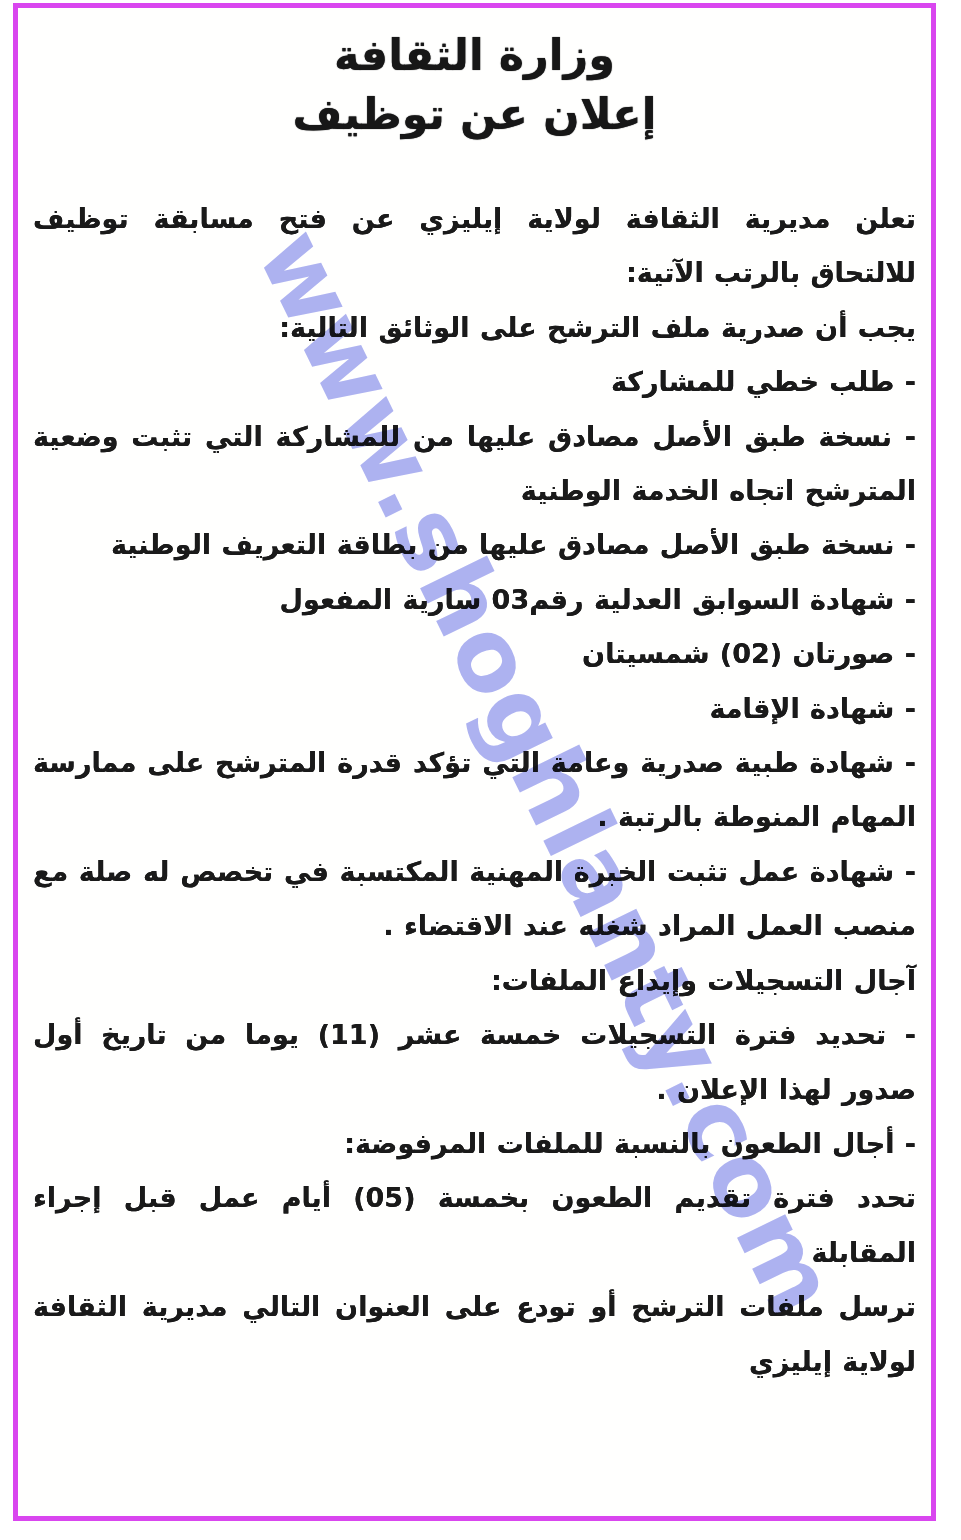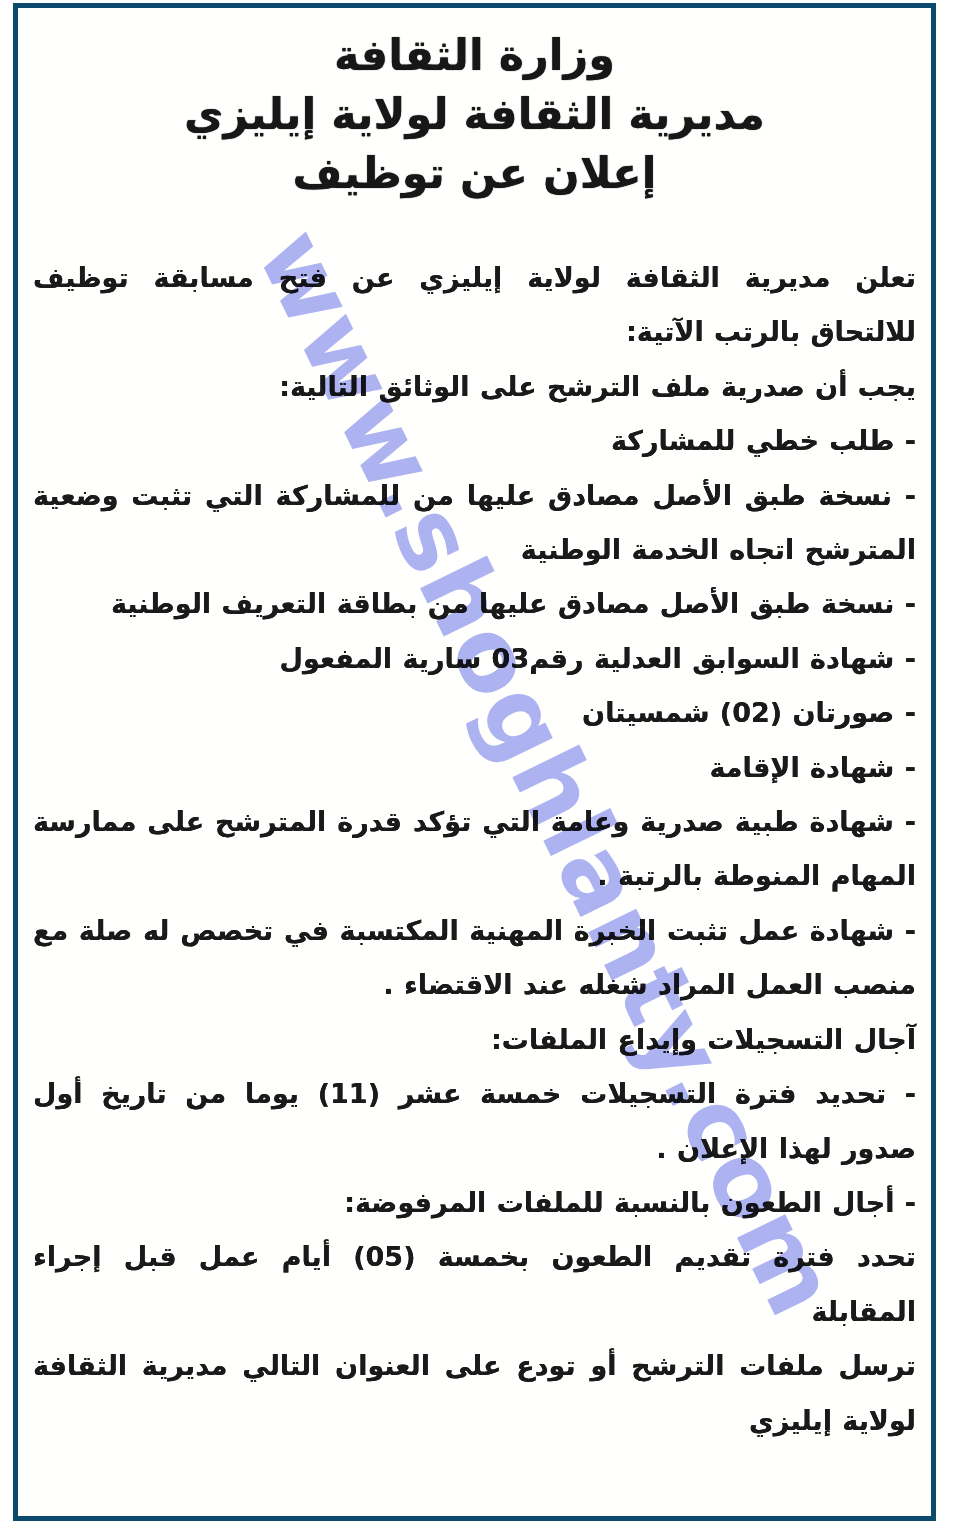--- a/index.html
+++ b/index.html
@@ -14,21 +14,21 @@
     font-family: "DejaVu Sans", sans-serif;
     overflow: hidden;
   }
   .frame {
     position: absolute;
     left: 13px;
     top: 3px;
     width: 923px;
     height: 1518px;
     box-sizing: border-box;
-    border: 5px solid #0c4a6e;
+    border: 5px solid #d946ef;
     padding: 16px 15px 10px 15px;
     overflow: hidden;
     background: #fffffe;
   }
   .title-block {
     margin-top: 2px;
     text-align: center;
   }
   .title-line {
     font-size: 43px;
@@ -69,21 +69,20 @@
     pointer-events: none;
     z-index: 5;
   }
 </style>
 </head>
 <body>
 
 <div class="frame">
   <div class="title-block">
     <div class="title-line">وزارة الثقافة</div>
-    <div class="title-line">مديرية الثقافة لولاية إيليزي</div>
     <div class="title-line">إعلان عن توظيف</div>
   </div>
 
   <div class="body-block" id="doc-body">
 
   <p class="line">تعلن مديرية الثقافة لولاية إيليزي عن فتح مسابقة توظيف للالتحاق بالرتب الآتية:</p>
       <p class="line">يجب أن صدرية ملف الترشح على الوثائق التالية:</p>
       <p class="line">- طلب خطي للمشاركة</p>
       <p class="line">- نسخة طبق الأصل مصادق عليها من للمشاركة التي تثبت وضعية المترشح اتجاه الخدمة الوطنية</p>
       <p class="line">- نسخة طبق الأصل مصادق عليها من بطاقة التعريف الوطنية</p>

